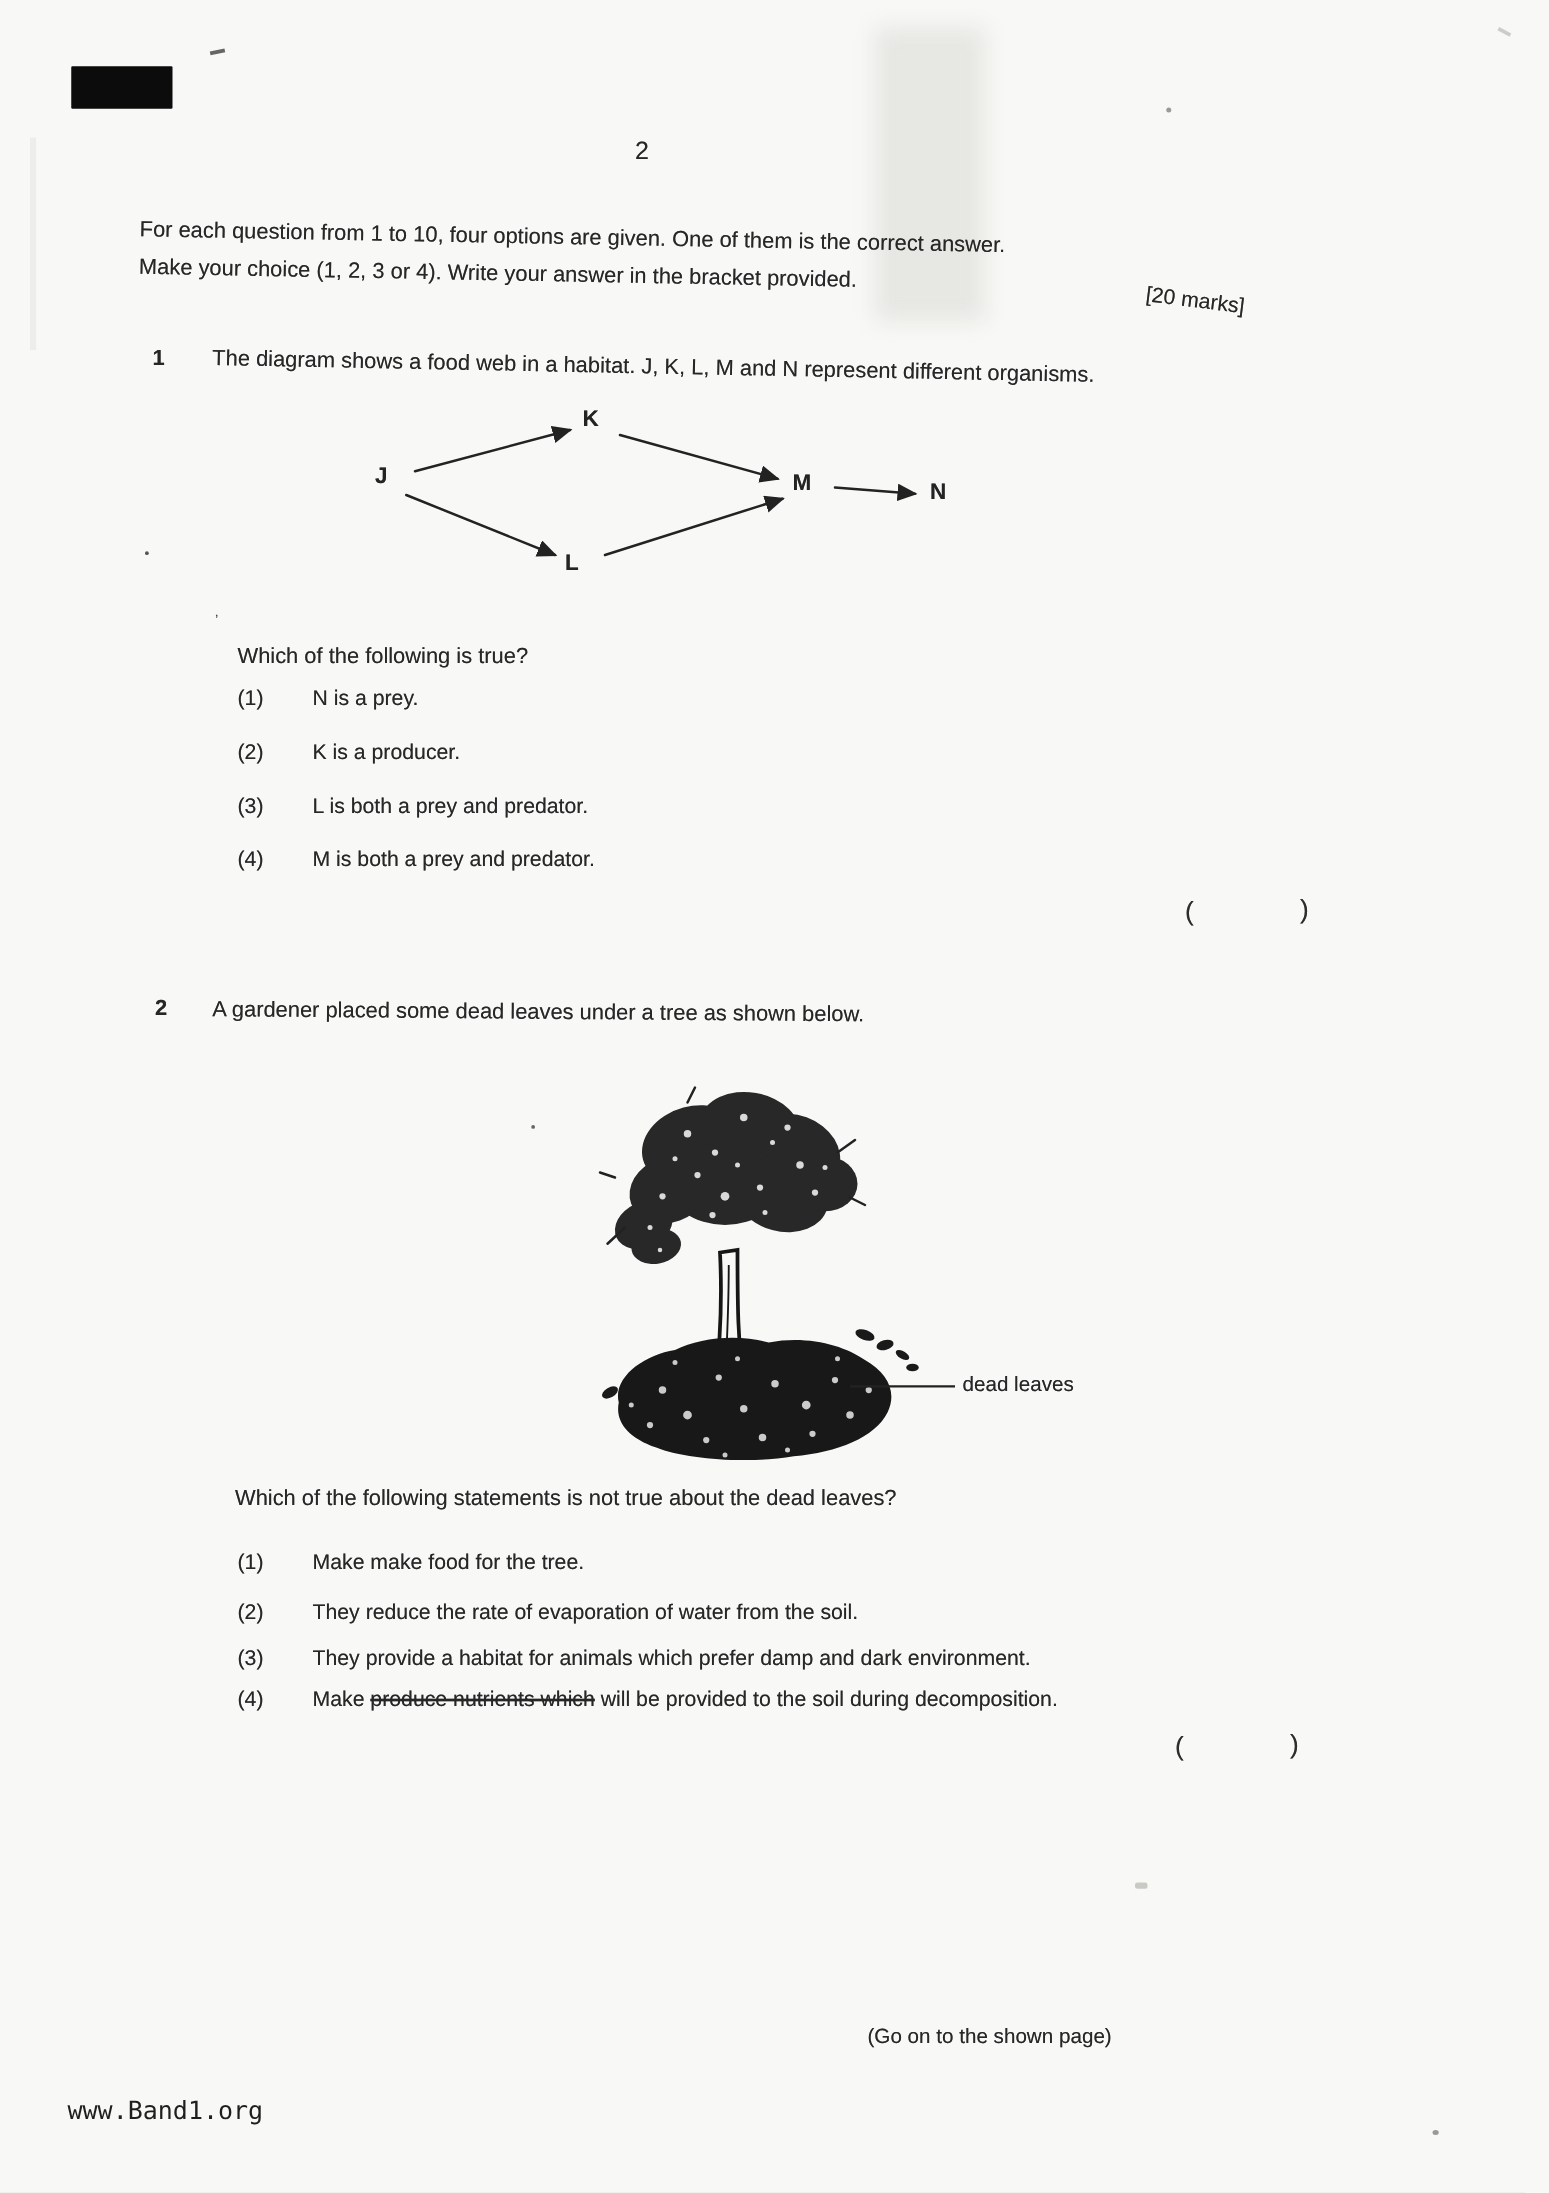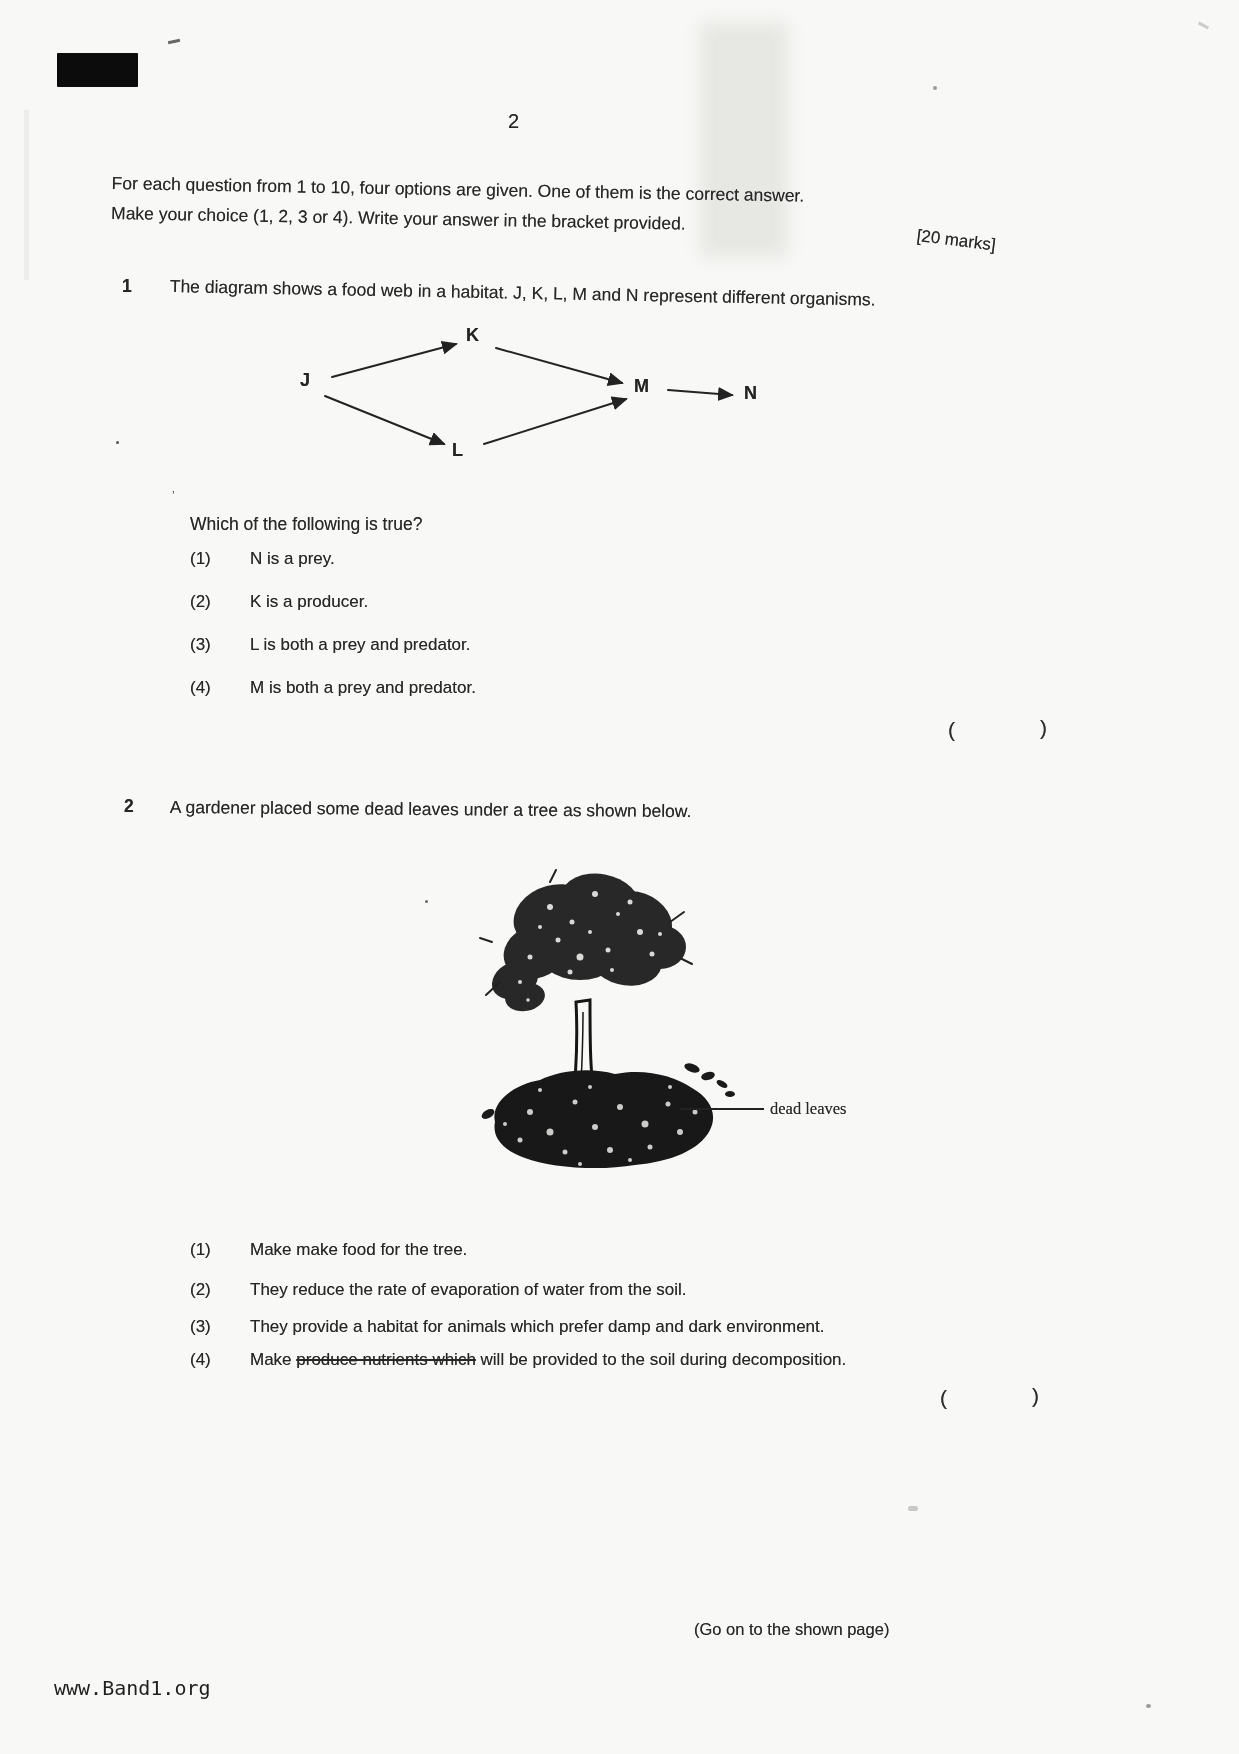--- a/index.html
+++ b/index.html
@@ -20,21 +20,21 @@
   .tilt1{transform:rotate(1.1deg); transform-origin:0 0;}
   .tilt04{transform:rotate(0.45deg); transform-origin:0 0;}
   .prompt{font-size:17.5px; white-space:nowrap;}
   .opt-label{position:absolute; left:190px; font-size:17px;}
   .opt-text{position:absolute; left:250px; font-size:17px; white-space:nowrap;}
   .struck{text-decoration:line-through; text-decoration-thickness:2px;text-align:right;}
   .bracket{font-size:21px; color:#2d2d2d;}
   .fw-node{position:absolute; font-size:18px; font-weight:600; color:#242424;}
   .redaction{background:#0c0c0c; border-radius:1px;}
   .artifact{position:absolute; pointer-events:none;}
-  .figlabel{font-size:16.5px; white-space:nowrap;font-family:Liberation Serif, serif;}
+  .figlabel{font-size:16.5px; white-space:nowrap;}
   .goon{font-size:16.5px;}
   .footer{
     position:absolute; left:54px; top:1676px;
     font-family:"DejaVu Sans Mono", monospace; font-size:20px; color:#1f1f1f;
   }
   svg{display:block;}
 </style>
 </head>
 <body>
 
@@ -188,20 +188,21 @@
             <circle cx="265" cy="250" r="2.5"></circle>
           <circle cx="200" cy="298" r="2"></circle>
             <circle cx="150" cy="302" r="2"></circle>
         </g>
 
         <path d="M250,247 L334,247" stroke="#222" stroke-width="1.8" fill="none"></path>
       </svg>
       <span class="abs scan figlabel" style="left:340px; top:237px;">dead leaves</span>
     </div>
 
+    <div class="abs scan prompt" style="left:188px; top:1188px;">Which of the following statements is not true about the dead leaves?</div>
 
     <div class="abs" style="top:1240px;">
       <span class="opt-label scan">(1)</span>
       <span class="opt-text scan">Make make food for the tree.</span>
     </div>
     <div class="abs" style="top:1280px;">
       <span class="opt-label scan">(2)</span>
       <span class="opt-text scan">They reduce the rate of evaporation of water from the soil.</span>
     </div>
     <div class="abs" style="top:1317px;">

